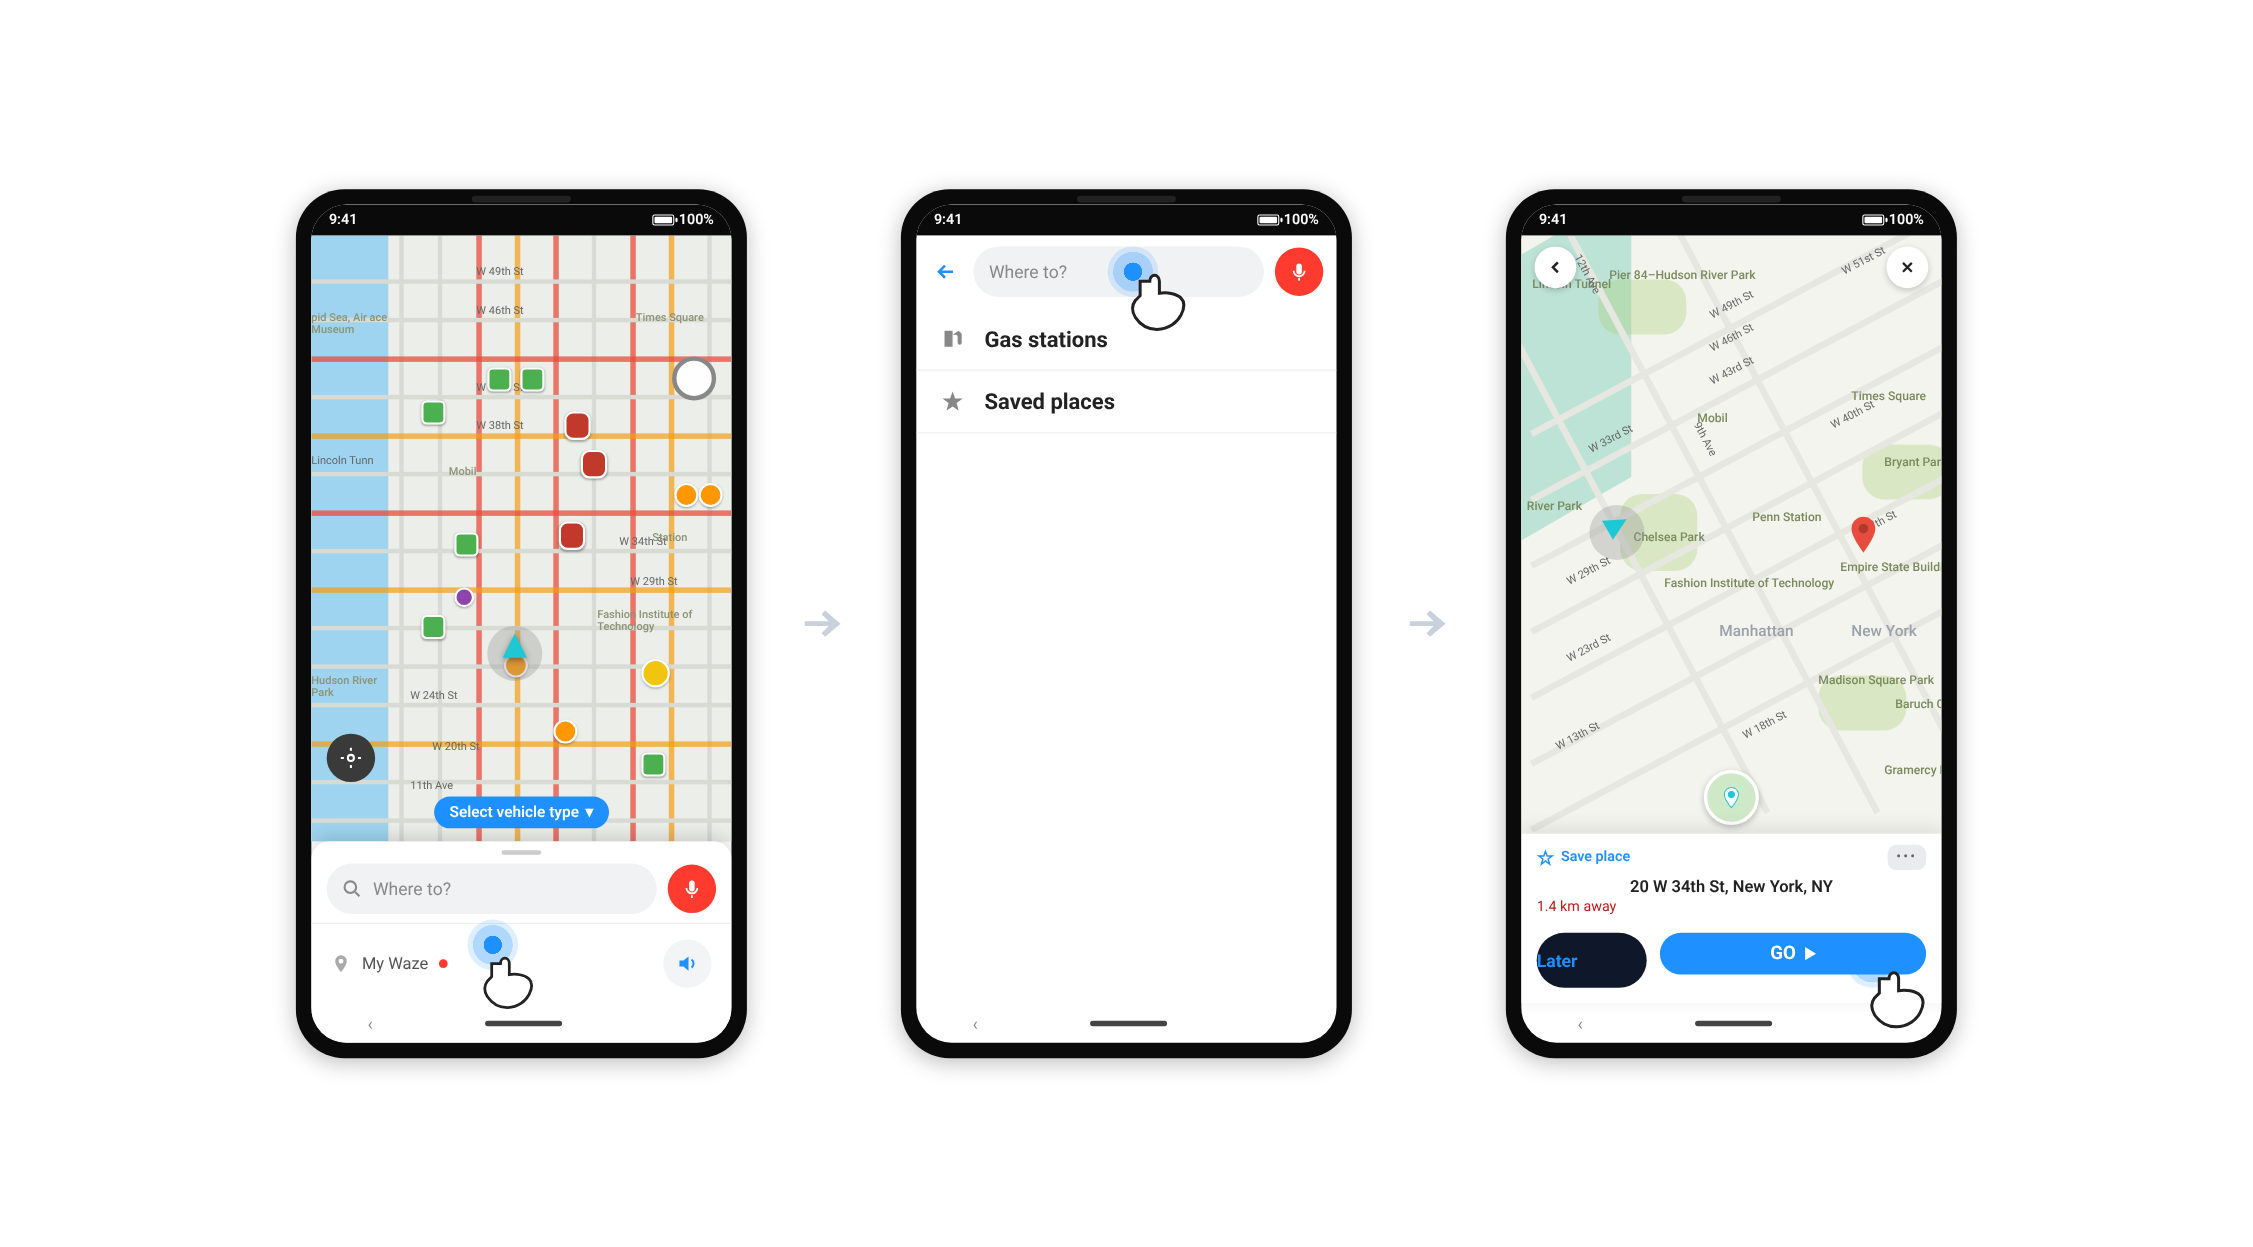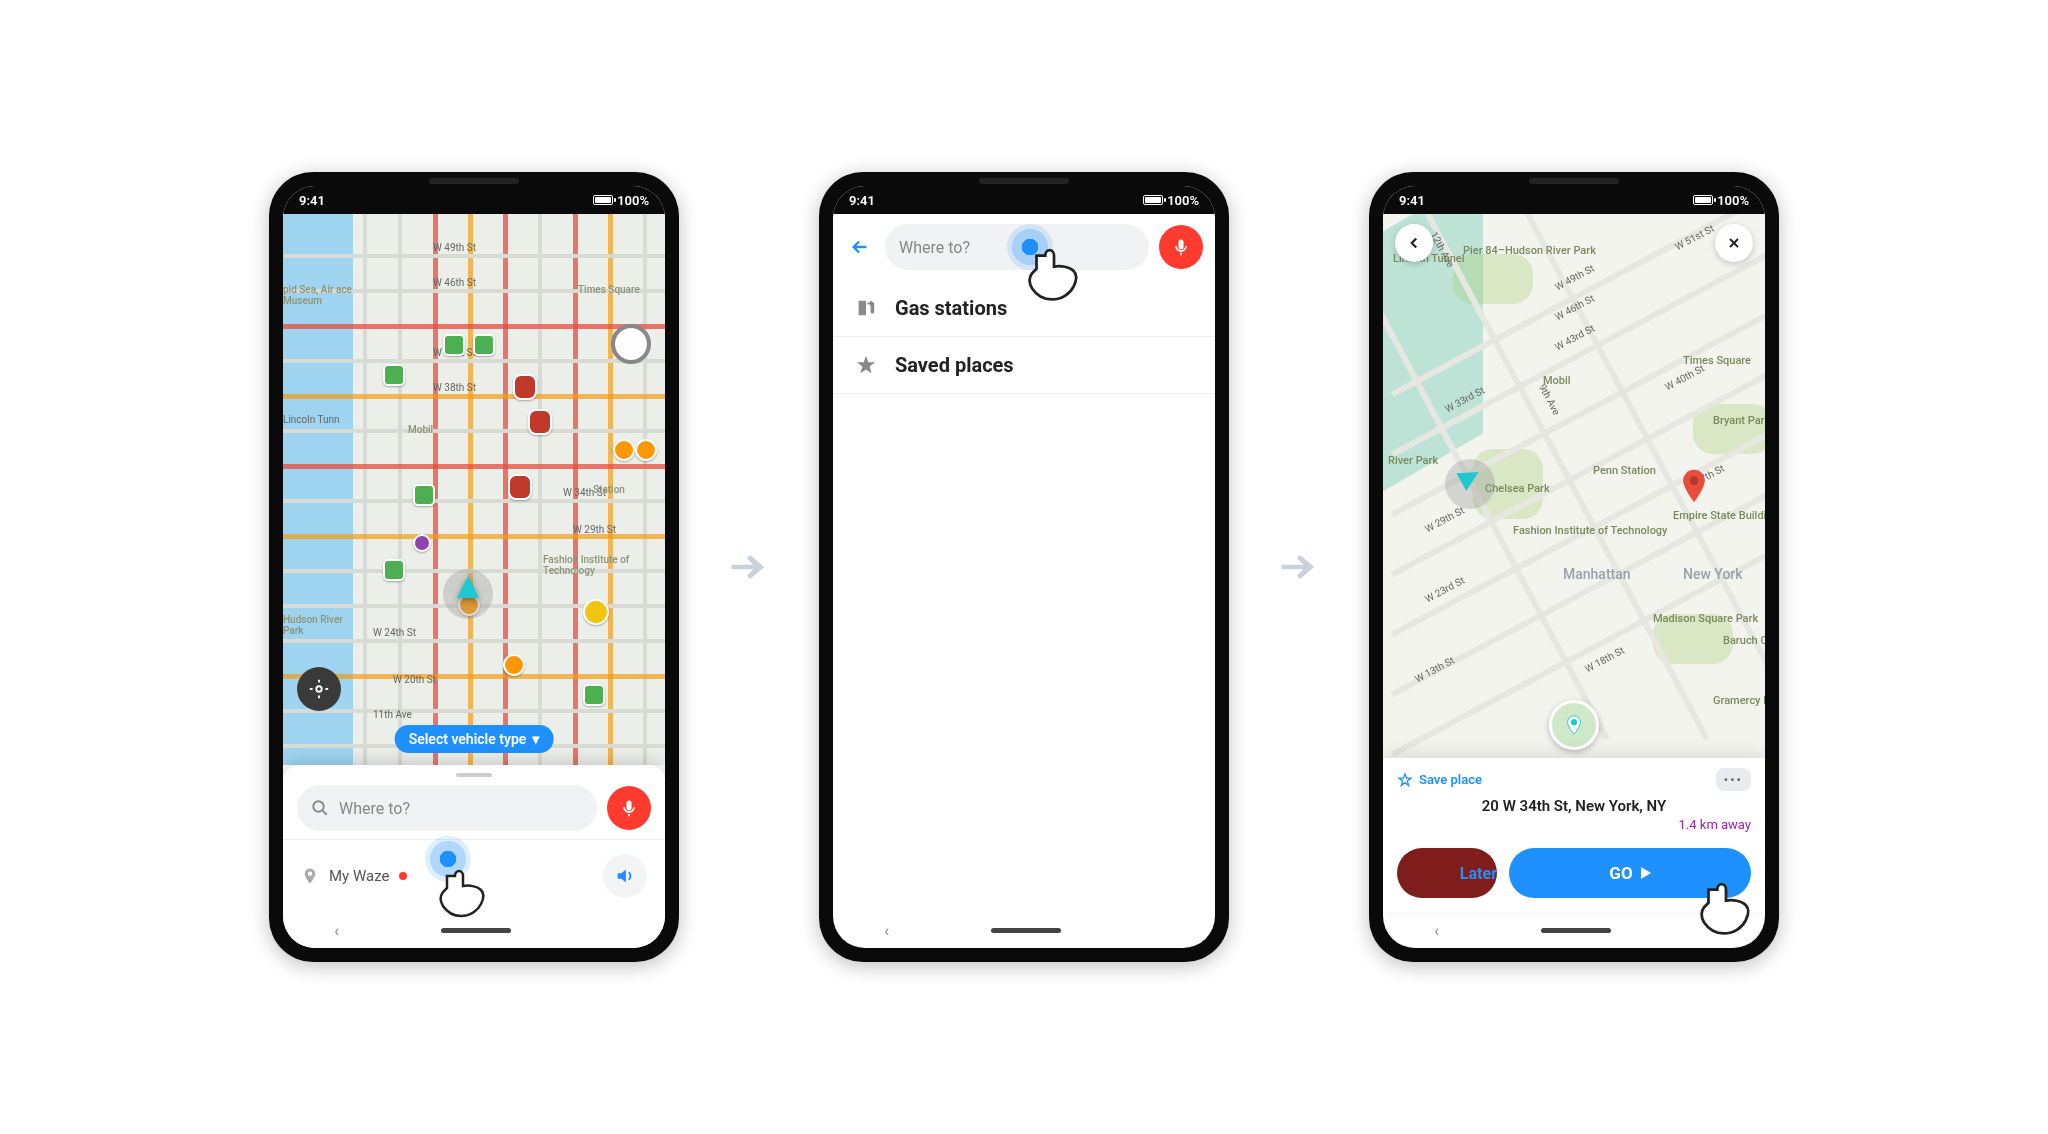--- a/index.html
+++ b/index.html
@@ -157,26 +157,26 @@
     border-bottom:20px solid #1ec7d4;}
   .dest-avatar { position:absolute; bottom:8px; left:50%; transform:translateX(-50%);
     width:50px;height:50px;border-radius:50%; background:#cfe8c7; border:3px solid #fff;
     box-shadow:0 2px 6px rgba(0,0,0,.25); display:flex;align-items:center;justify-content:center;}
 
   .dest-sheet { background:#fff; padding:10px 14px 14px; box-shadow:0 -4px 16px rgba(0,0,0,.1); position:relative; z-index:10;}
   .save-row { display:flex; align-items:center; justify-content:space-between; font-size:13px;}
   .save-left { display:flex; align-items:center; gap:6px; color:#1e90ff; font-weight:600;}
   .more-btn { background:#e9ebee; border-radius:8px; padding:4px 8px; color:#666; letter-spacing:2px;}
   .addr-line { text-align:center; font-size:15px; font-weight:600; color:#222; margin-top:6px;}
-  .dist-line { text-align:right; font-size:13px; color:#a21caf; margin-top:2px;}
+  .dist-line { text-align:left; font-size:13px; color:#b91c1c; margin-top:2px;}
   .dest-buttons { display:flex; gap:12px; margin-top:16px;}
-  .later-btn { flex:0 0 100px; background:#7f1d1d; color:#1e90ff; font-weight:700; font-size:16px;
-    border-radius:26px; height:50px; display:flex;align-items:center;justify-content:flex-end;}
+  .later-btn { flex:0 0 100px; background:#0f172a; color:#1e90ff; font-weight:700; font-size:16px;
+    border-radius:26px; height:50px; display:flex;align-items:center;justify-content:flex-start;}
   .go-btn { flex:1; background:#1e90ff; color:#fff; font-weight:700; font-size:17px;
-    border-radius:26px; height:50px; display:flex;align-items:center;justify-content:center; gap:8px;}
+    border-radius:26px; height:38px; display:flex;align-items:center;justify-content:center; gap:8px;}
   .go-btn .play { width:0;height:0;border-left:10px solid #fff;border-top:6px solid transparent;border-bottom:6px solid transparent;}
 </style>
 </head>
 <body>
 
 <div class="phone">
   <div class="notch"></div>
   <div class="screen">
     <div class="status-bar status-dark">
       <span>9:41</span>

